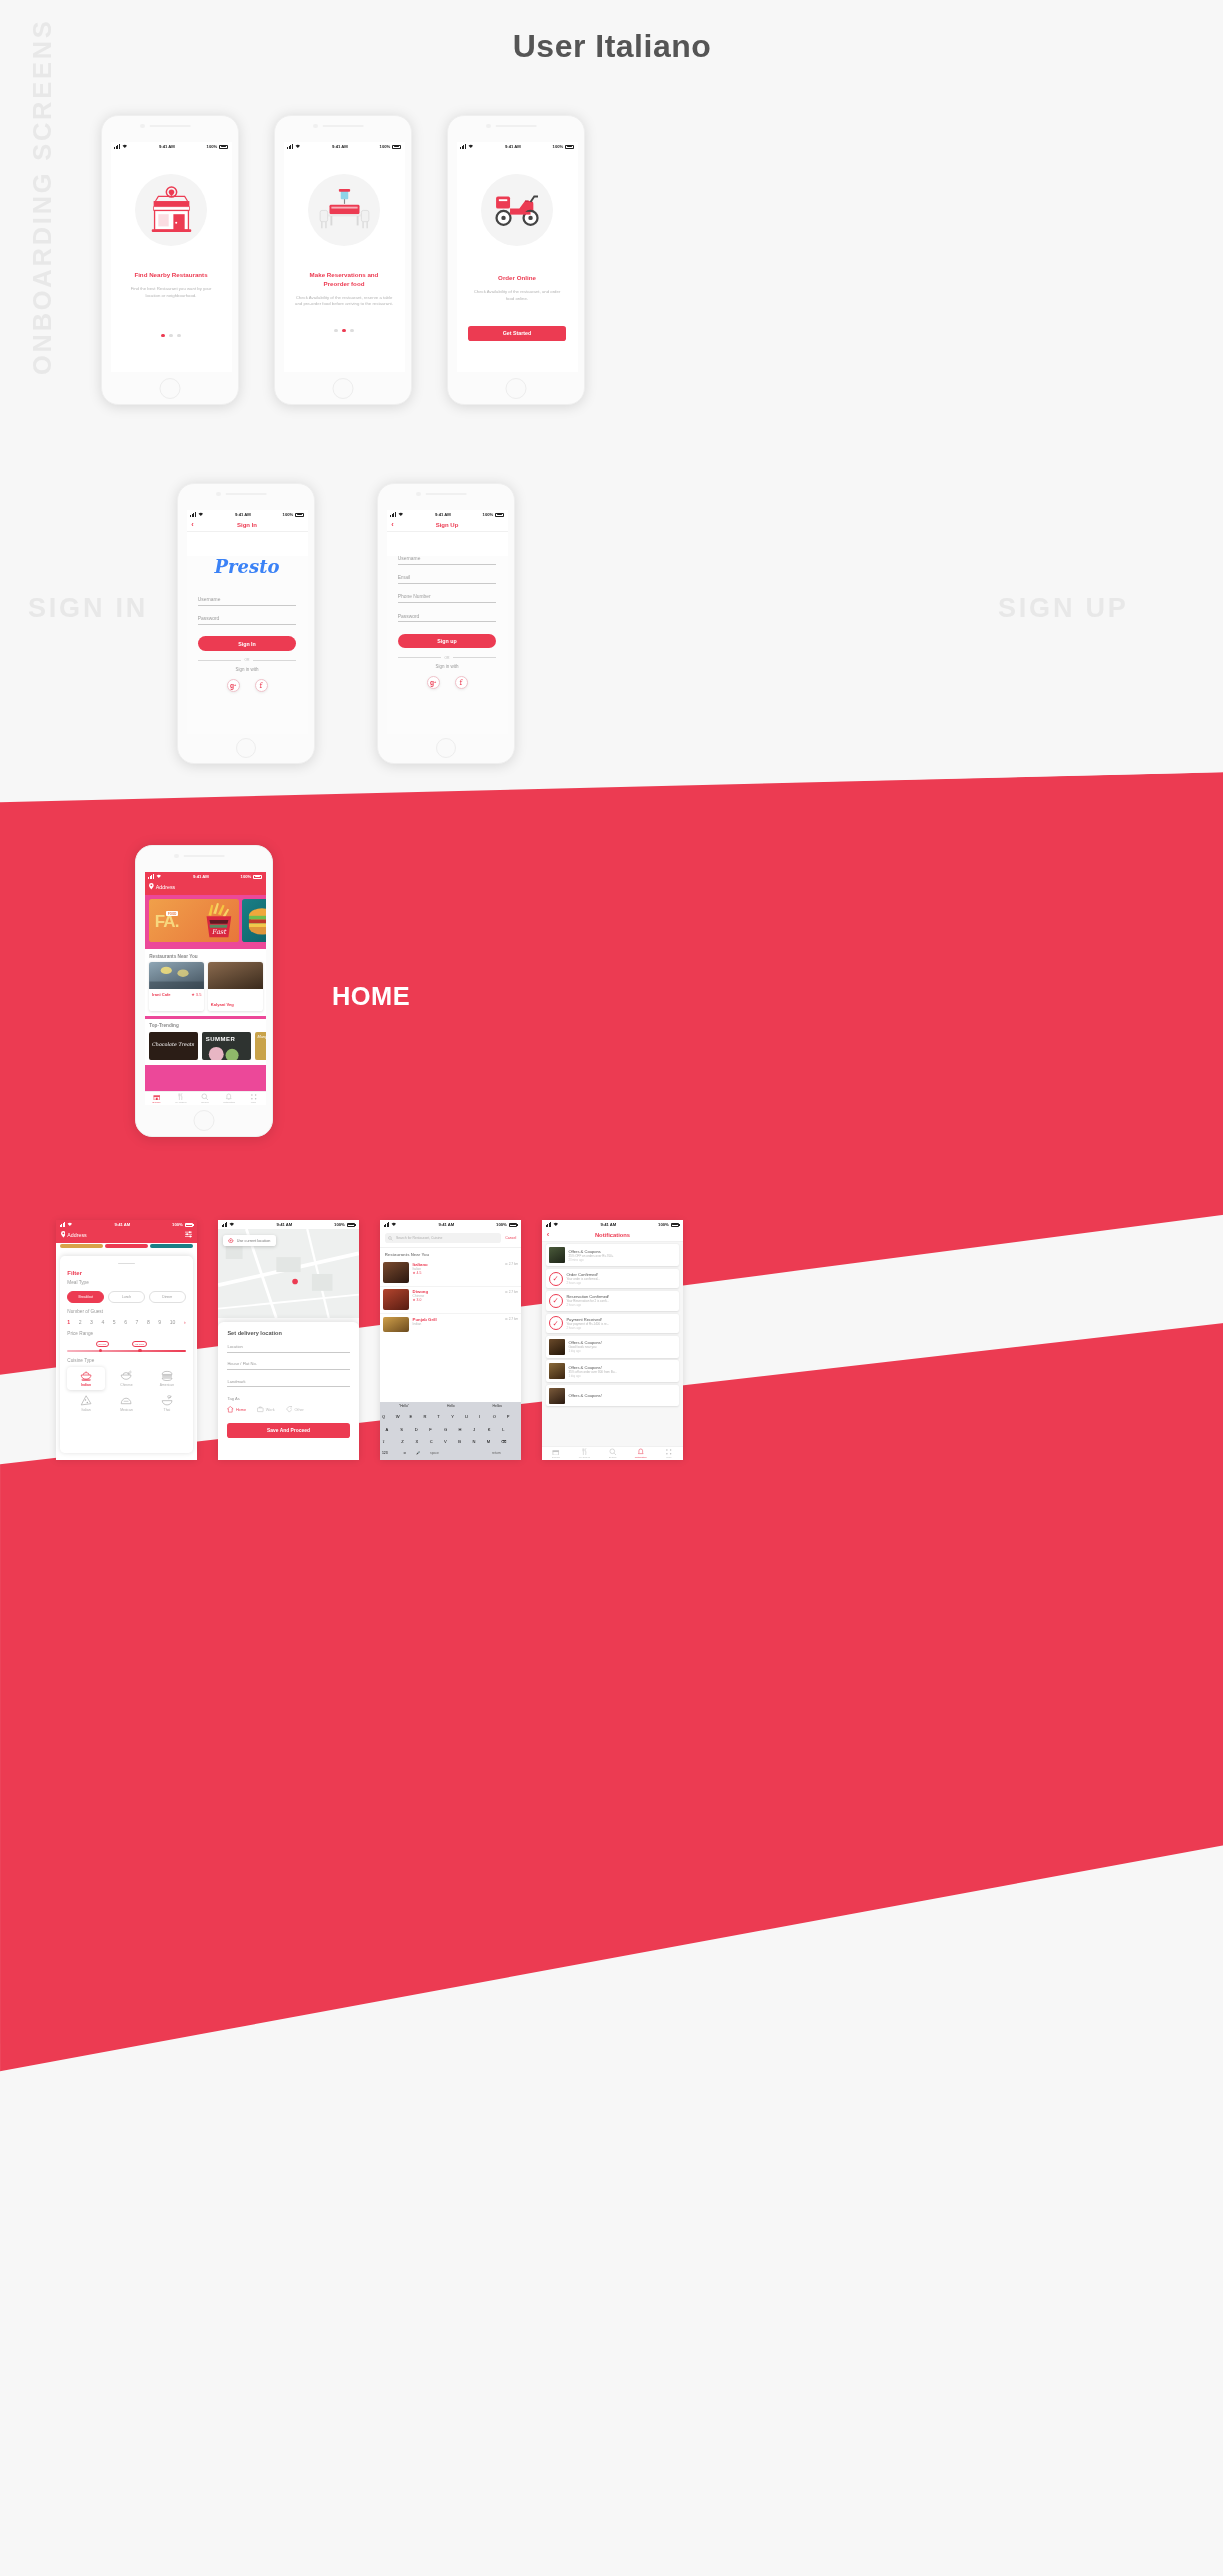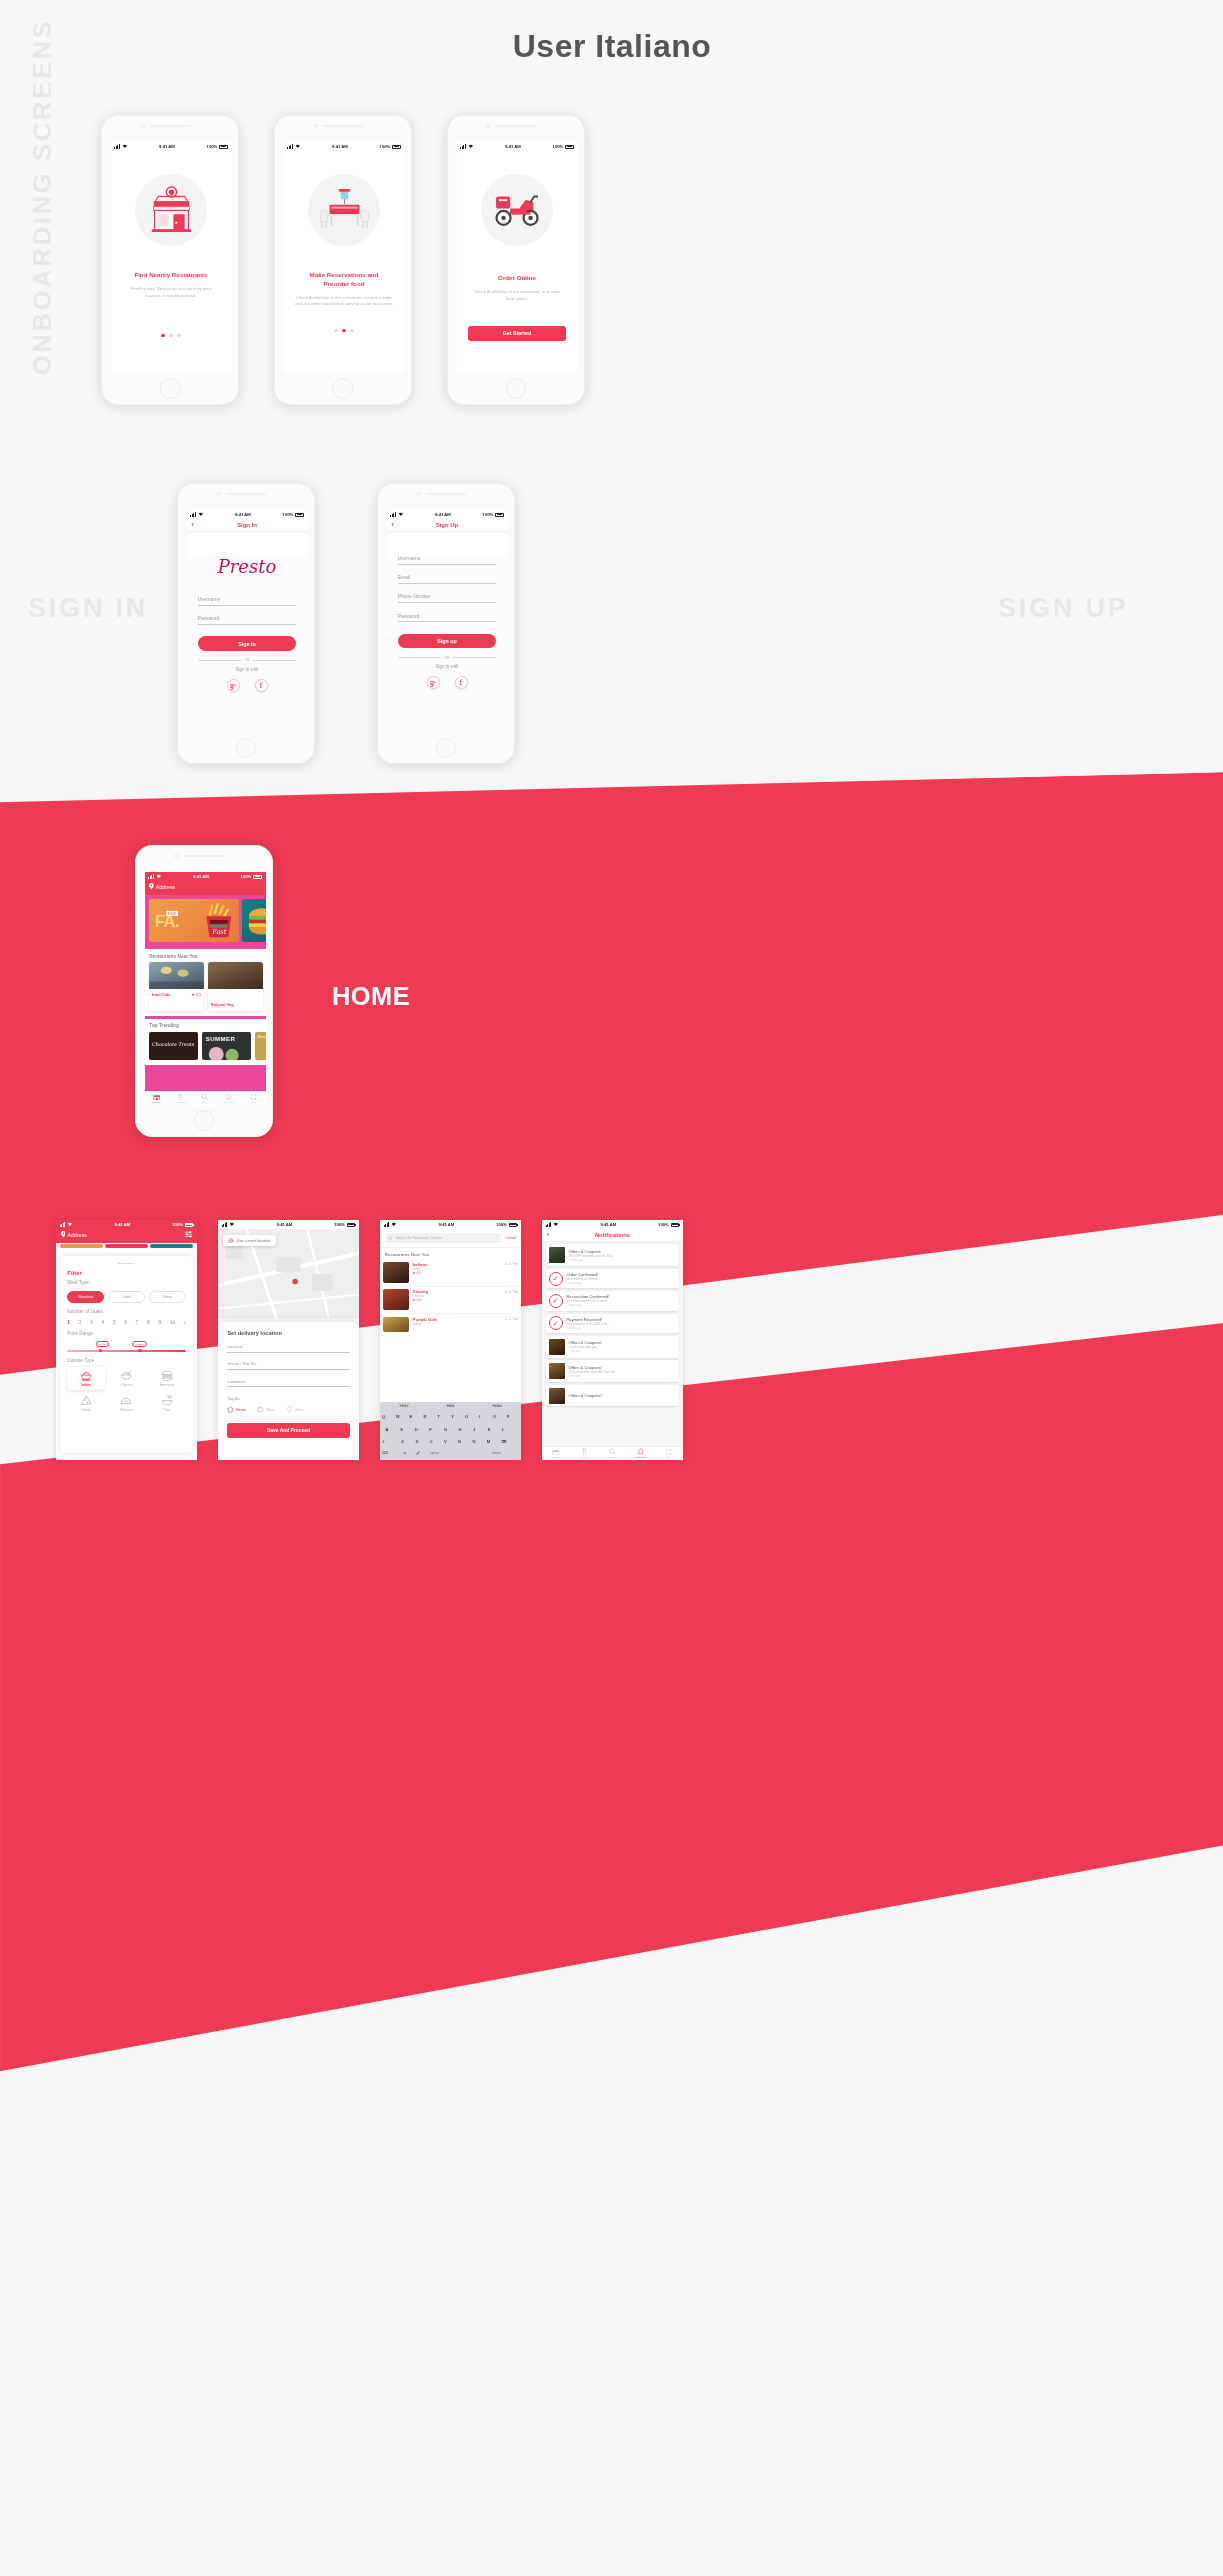--- a/index.html
+++ b/index.html
@@ -69,22 +69,22 @@
     position: relative; background:#fff; border-bottom:0.9px solid #f0f0f0; }
   .navbar .title { color:#ec3b52; font-weight:bold; }
   .navbar .back { position:absolute; left:4.7px; color:#ec3b52; font-weight:bold; }
   .field { border-bottom:0.9px solid #c9c9c9; color:#9d9d9d; }
   .or-row { display:flex; align-items:center; gap:3.8px; color:#bbb; }
   .or-row .ln { flex:1; height:0.9px; background:#d8d8d8; }
   .soc-row { display:flex; justify-content:center; gap:15px; }
   .soc { border-radius:50%; border:0.9px solid #f0c2ca; background:#fff;
     display:flex; align-items:center; justify-content:center;
     color:#ec3b52; box-shadow:0 0.9px 2.8px rgba(0,0,0,.08); }
-  .logo-presto { color:#be185d; font-family:"DejaVu Serif", serif;
-    font-style: italic; font-weight:normal; }
+  .logo-presto { color:#3b82f6; font-family:"DejaVu Serif", serif;
+    font-style: italic; font-weight:bold; }
 
   
   .band { position:absolute; left:0; width:1224px; }
   .band svg { display:block; }
 
   
   .home-h { color:#fff; font-weight:bold; font-size:25.4px; letter-spacing:0.5px; }
   .home-p { color:#fff; font-size:14.6px; line-height:1.55; }
 
   

